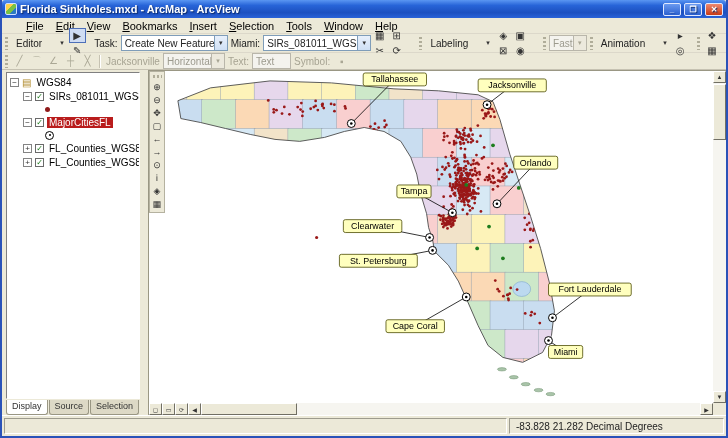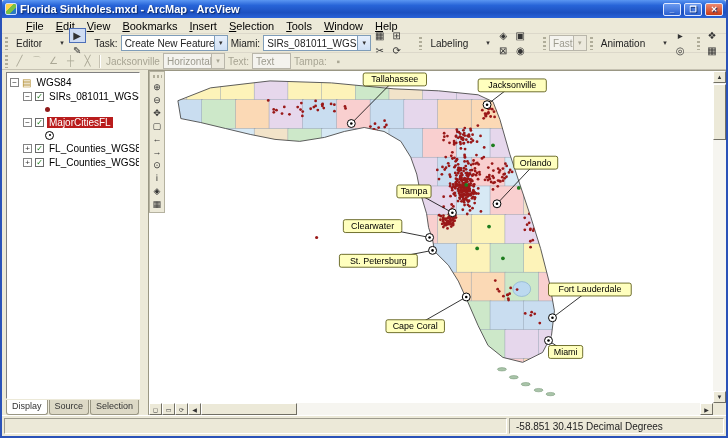--- a/index.html
+++ b/index.html
@@ -159,21 +159,21 @@
     <span class="sep"></span>
     <span class="tlab dis">Jacksonville</span>
     <span class="combo dis" style="width:62px;">
       <span>Horizontal</span>
       <span class="drop">
           <span class="arr">▾</span>
         </span>
     </span>
     <span class="tlab dis">Text:</span>
     <input class="tinput" disabled="" value="Text" style="">
-    <span class="tlab dis">Tampa:</span>
+    <span class="tlab dis">Symbol:</span>
     <span class="tbtn disabled">▪</span>
   </div>
 
   <div class="content">
 
     <div class="toc">
       <div class="toc-tree">
           <div class="trow ">
             <span class="exp">−</span>
             <span class="frameicon">▤</span>
@@ -989,16 +989,16 @@
         <span class="hspacer"></span>
         <span class="sbtn">▶</span>
       </div>
       <div class="corner"></div>
     </div>
 
   </div>
 
   <div class="statusbar">
     <span class="spanel main"></span>
-    <span class="spanel coords">-58.851  30.415 Decimal Degrees</span>
+    <span class="spanel coords">-83.828  21.282 Decimal Degrees</span>
   </div>
 
 </div>
 
 </body></html>

